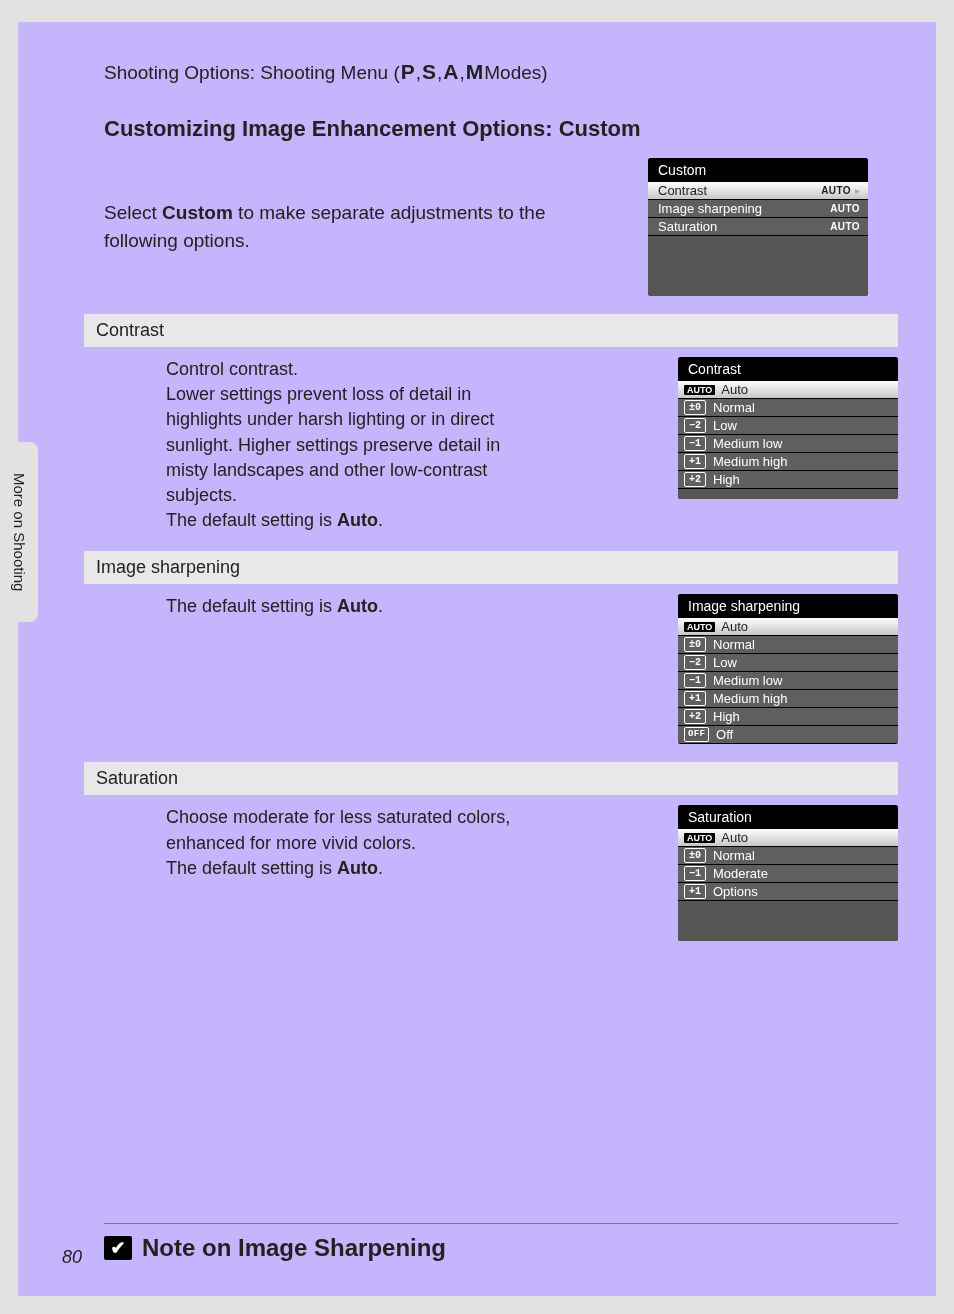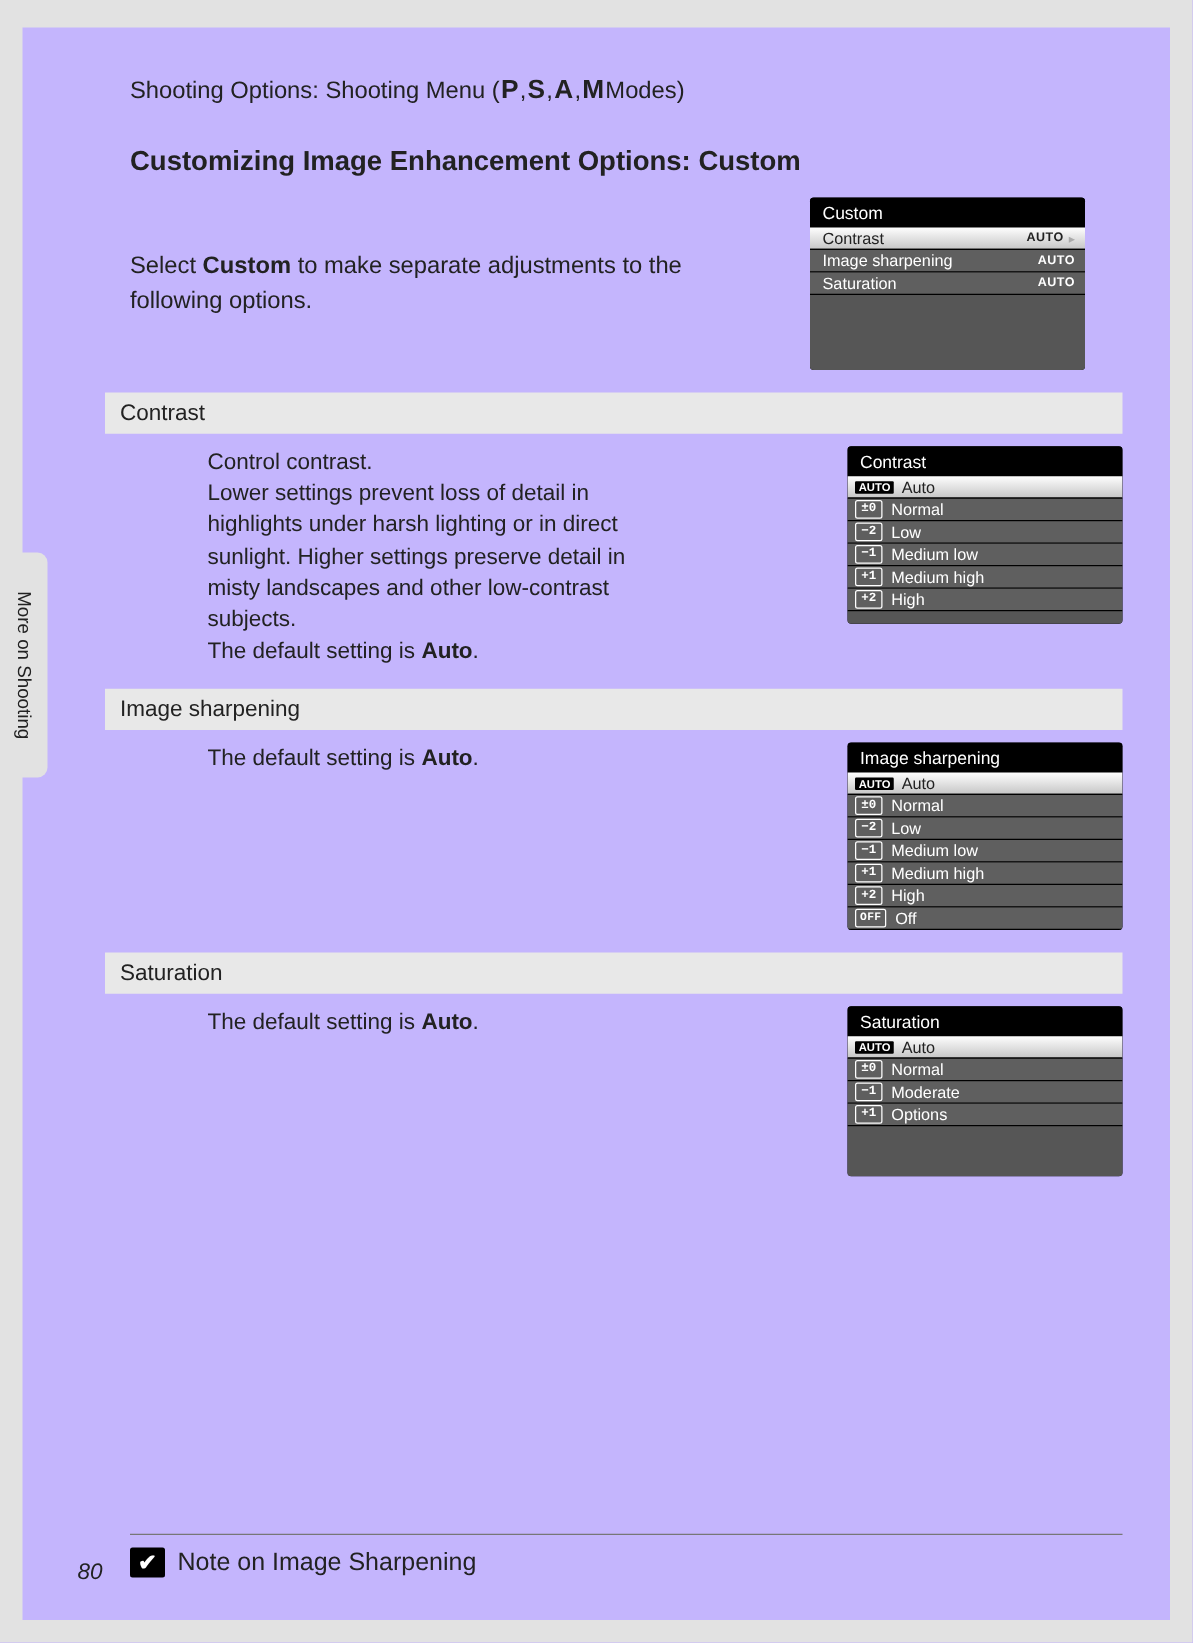--- a/index.html
+++ b/index.html
@@ -96,21 +96,21 @@
   .note {
     position: absolute; left: 86px; right: 38px; bottom: 28px;
   }
   .note-hr { border: none; border-top: 1px solid #777; margin-bottom: 10px; }
   .note-head { display: flex; align-items: center; gap: 10px; margin-bottom: 6px; }
   .note-icon {
     width: 28px; height: 24px; background: #000; color: #fff;
     display: inline-flex; align-items: center; justify-content: center;
     font-weight: 700; font-size: 18px; border-radius: 2px;
   }
-  .note-title { font-weight: 400; font-size: 20px; }
+  .note-title { font-weight: 700; font-size: 24px; }
   .note-body { font-size: 17px; line-height: 1.4; }
   .pagenum { position: absolute; left: 44px; bottom: 28px; font-size: 18px; font-style: italic; }
 </style>
 </head>
 <body>
 
 <div class="page">
 
   <div class="breadcrumb">
     <span>Shooting Options: Shooting Menu (</span>
@@ -220,20 +220,21 @@
           <div class="row nm">
             <span class="pill off">OFF</span>
             <span class="label">Off</span>
           </div>
         </div>
       </div>
       <div class="subhead-bar">Saturation</div>
       <div class="section-block">
         <div class="left">
           <div class="desc">
+            <div>Choose moderate for less saturated colors, enhanced for more vivid colors.</div>
             <div><span>The default setting is </span><b>Auto</b><span>.</span></div>
           </div>
         </div>
         <div class="screen">
           <div class="titlebar">Saturation</div>
           <div class="row sel">
             <span class="autotag">AUTO</span>
             <span class="label">Auto</span>
           </div>
           <div class="row nm">

